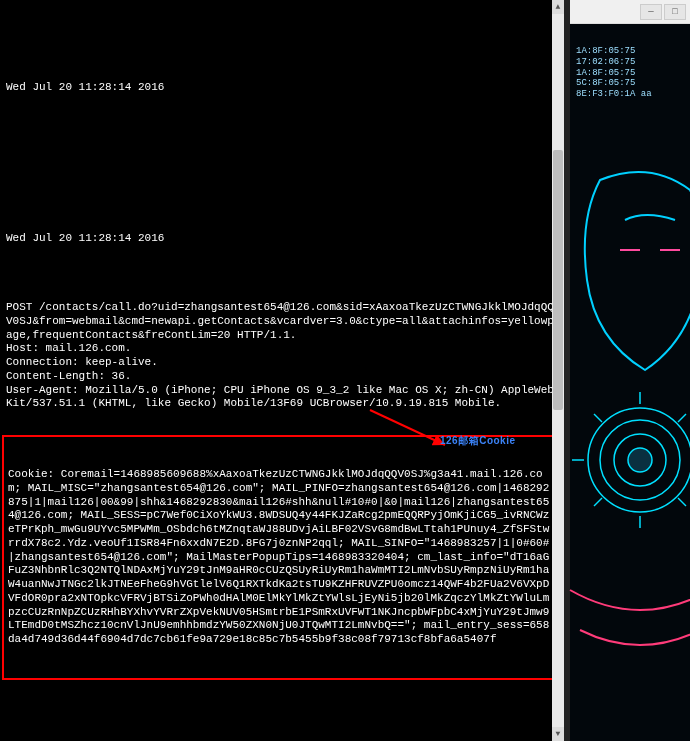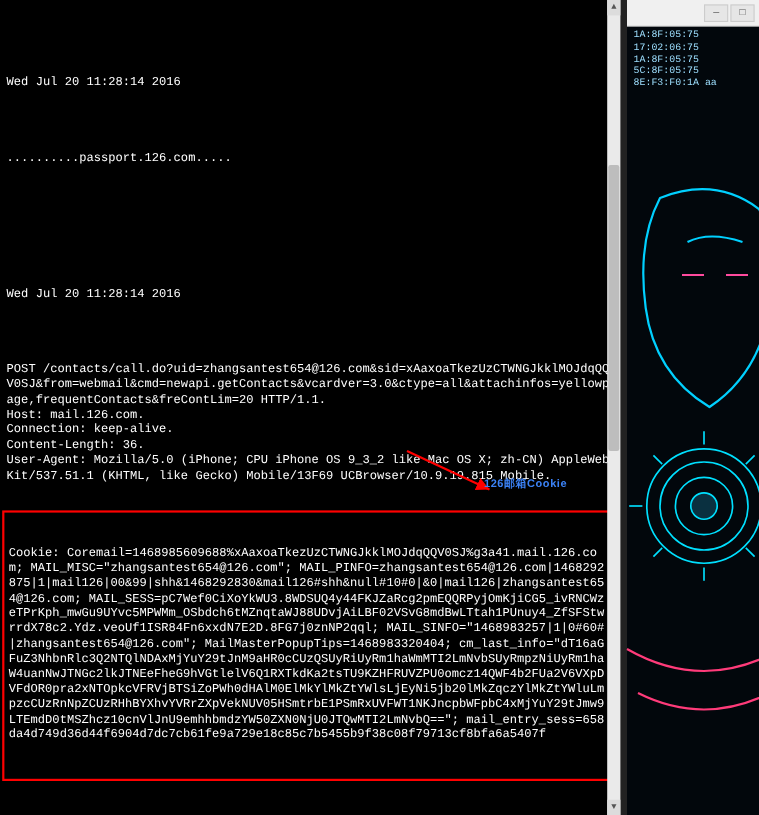--- a/index.html
+++ b/index.html
@@ -15,21 +15,21 @@
   }
 
   
   .terminal {
     position: absolute;
     left: 0; top: 0;
     width: 560px;
     height: 741px;
     background: #000;
     color: #fff;
-    padding: 0 6px;
+    padding: 12px 6px;
     white-space: pre-wrap;
     word-break: break-all;
     overflow: hidden;
   }
 
   .terminal .block { margin-bottom: 14px; }
 
   
   .cookie-box {
     border: 2px solid #ff0000;
@@ -79,21 +79,21 @@
     margin-left: 2px;
     background: #e6e6e6;
     border: 1px solid #ccc;
     font-size: 9px;
     text-align: center;
     line-height: 14px;
     color: #555;
     cursor: pointer;
   }
   .right-window .hex {
-    padding: 3px 6px;
+    padding: 22px 6px;
     color: #9edfff;
     font-size: 9px;
     line-height: 1.2;
     white-space: pre;
   }
   .hud {
     position: absolute;
     left: -30px;
     top: 160px;
   }
@@ -130,21 +130,20 @@
   .scrollbar .down { bottom: 0; }
 </style>
 </head>
 <body>
 
 <div class="terminal">
 
   <div class="block">
     <div>Wed Jul 20 11:28:14 2016</div>
     <br>
-    <div>..........passport.126.com.....</div>
   </div>
 
   <div class="block">
     <div>Wed Jul 20 11:28:14 2016</div>
     <br>
     <div style="white-space:pre-wrap">POST /contacts/call.do?uid=zhangsantest654@126.com&amp;sid=xAaxoaTkezUzCTWNGJkklMOJdqQQV0SJ&amp;from=webmail&amp;cmd=newapi.getContacts&amp;vcardver=3.0&amp;ctype=all&amp;attachinfos=yellowpage,frequentContacts&amp;freContLim=20 HTTP/1.1.
 Host: mail.126.com.
 Connection: keep-alive.
 Content-Length: 36.
 User-Agent: Mozilla/5.0 (iPhone; CPU iPhone OS 9_3_2 like Mac OS X; zh-CN) AppleWebKit/537.51.1 (KHTML, like Gecko) Mobile/13F69 UCBrowser/10.9.19.815 Mobile.</div>

